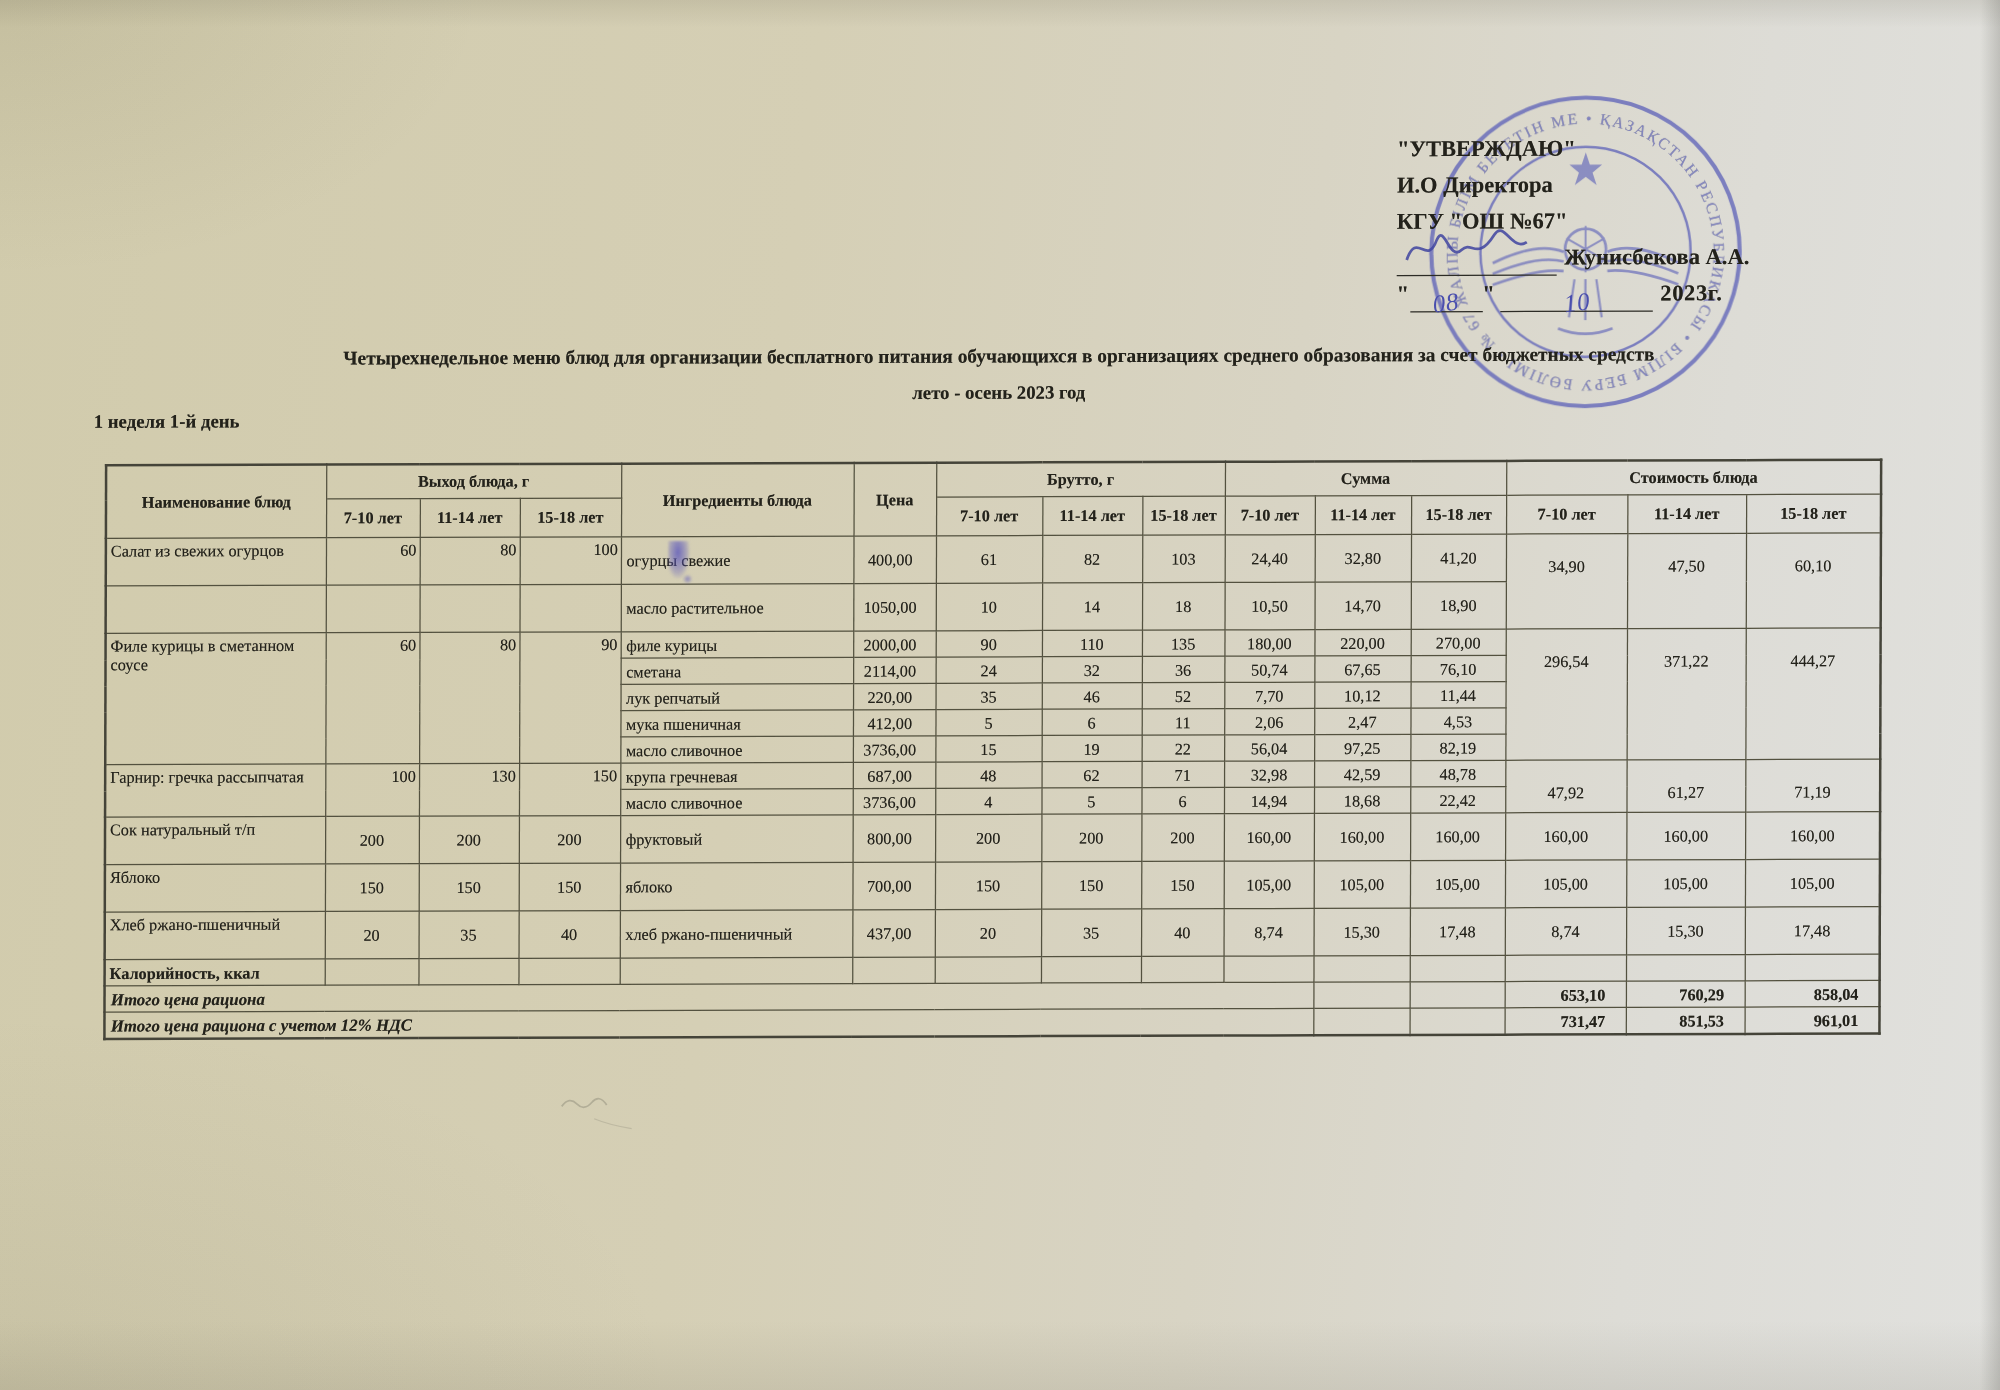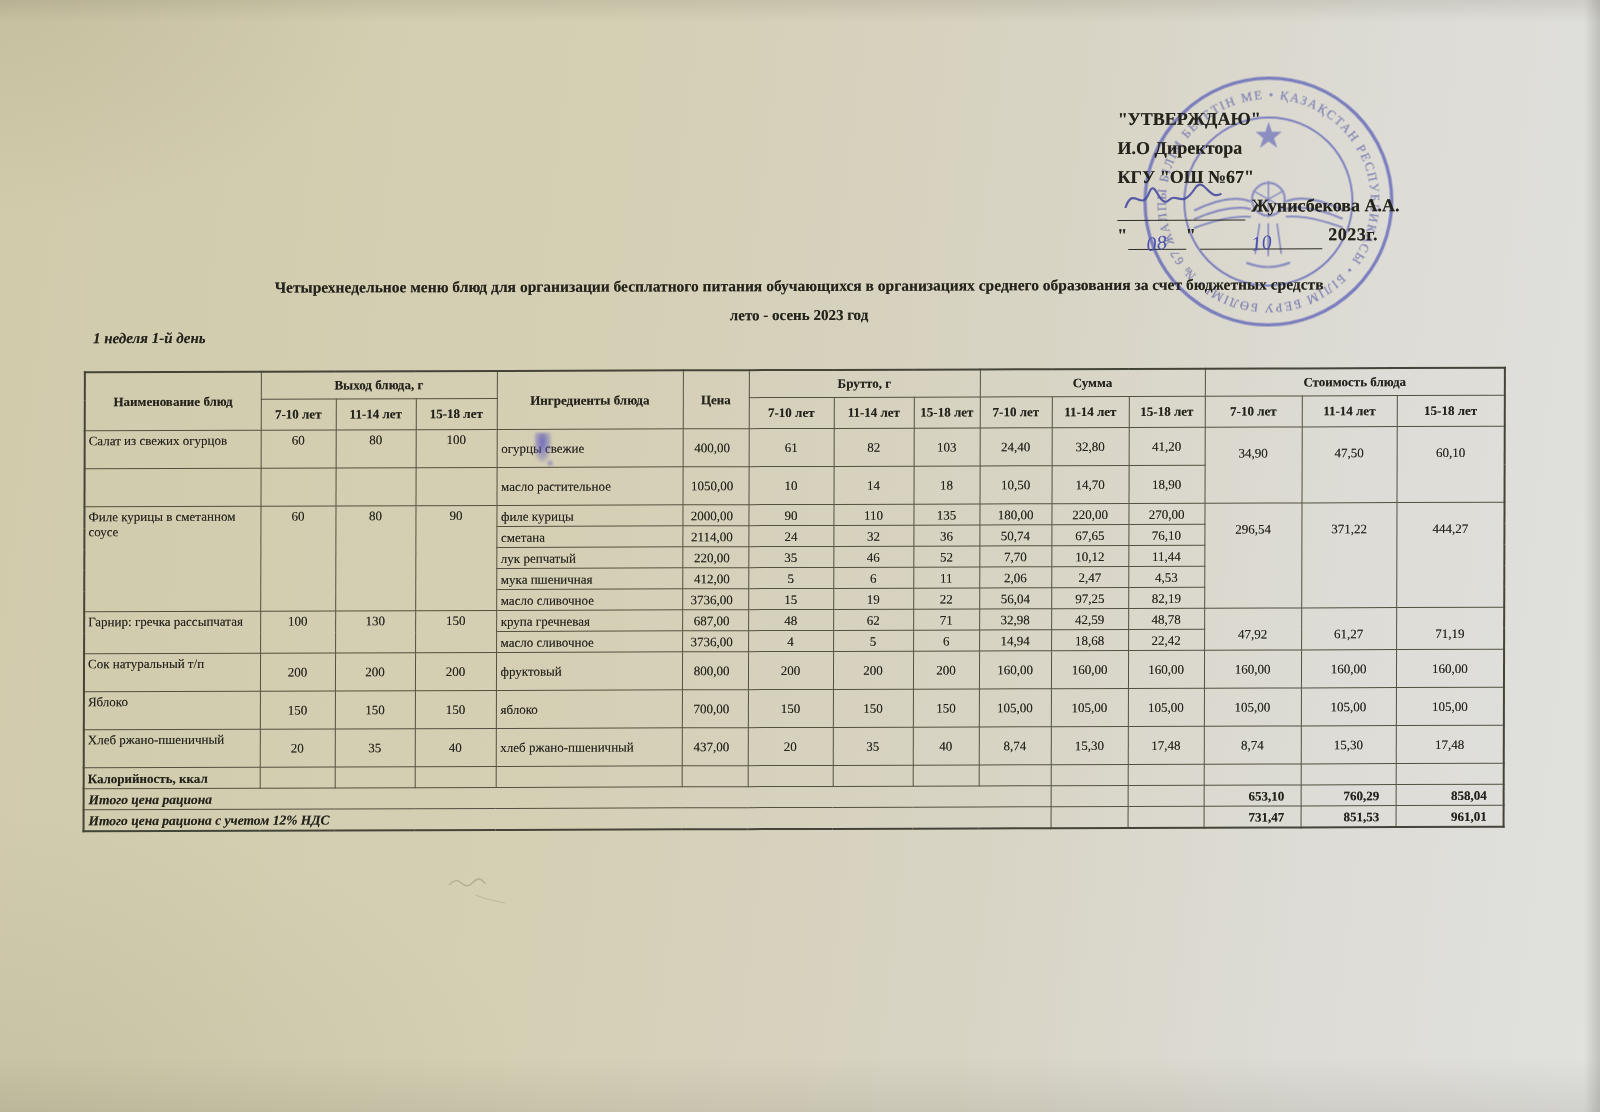--- a/index.html
+++ b/index.html
@@ -24,34 +24,34 @@
   .sig-line{display:inline-block;width:128px;border-bottom:1.6px solid #2c2b25;height:20px;vertical-align:bottom;margin-right:6px;}
   .signature-svg{position:absolute;left:-2px;top:-16px;width:150px;height:42px;}
   .date-row{letter-spacing:.5px;}
   .u{display:inline-block;border-bottom:1.6px solid #2c2b25;height:20px;vertical-align:bottom;text-align:center;}
   .day-line{width:58px;}
   .month-line{width:122px;margin:0 6px 0 4px;}
   .hand{font-style:italic;color:#4a4fae;font-size:20px;display:inline-block;transform:rotate(-7deg);text-shadow:none;font-weight:normal;}
   
   .title{position:absolute;left:85px;top:277px;width:1430px;text-align:center;font-size:15.5px;font-weight:bold;}
   .subtitle{position:absolute;left:85px;top:307px;width:1430px;text-align:center;font-size:15px;font-weight:bold;}
-  .week{position:absolute;left:94px;top:328px;font-size:15px;font-weight:bold;font-style:italic;}
+  .week{position:absolute;left:76px;top:328px;font-size:15px;font-weight:bold;}
   
   table.menu{position:absolute;left:85px;top:369px;width:1420px;border-collapse:collapse;table-layout:fixed;
     border:2px solid #454439;font-size:13px;}
   .menu th,.menu td{border:1px solid #53513f;padding:0 2px;overflow:hidden;}
   .menu th{font-weight:bold;font-size:13px;text-align:center;}
   .menu thead tr:first-child th{height:26px;}
   .menu thead tr:last-child th{height:30px;}
   .menu td{height:20px;line-height:15px;}
   td.dish{text-align:left;vertical-align:top;padding:2px 3px 15px 3px;}
   td.ing{text-align:left;padding-left:4px;}
   td.price{text-align:center;padding-right:9px;}
   td.num{text-align:center;}
-  td.numtop{text-align:center;vertical-align:top;padding-top:2px;margin-top:36px;}
+  td.numtop{text-align:right;vertical-align:top;padding-top:2px;margin-top:36px;}
   td.cost{text-align:center;}
   td.costm{text-align:center;vertical-align:top;padding-top:18px;}
   td.cal{font-weight:bold;text-align:left;padding-left:3px;margin-top:28px;}
   td.tlabel{font-weight:bold;font-style:italic;text-align:left;padding-left:4px;font-size:13.5px;}
   td.tval{font-weight:bold;text-align:right;padding-right:16px;}
   
   .ink-blob{position:absolute;left:536px;top:432px;width:17px;height:30px;filter:blur(1px);
     background:radial-gradient(ellipse at 45% 30%, rgba(88,84,188,.8), rgba(88,84,188,.3) 55%, transparent 75%);}
   .ink-dot{position:absolute;left:548px;top:458px;width:7px;height:9px;filter:blur(.8px);
     background:radial-gradient(circle, rgba(88,84,188,.6), transparent 70%);}

